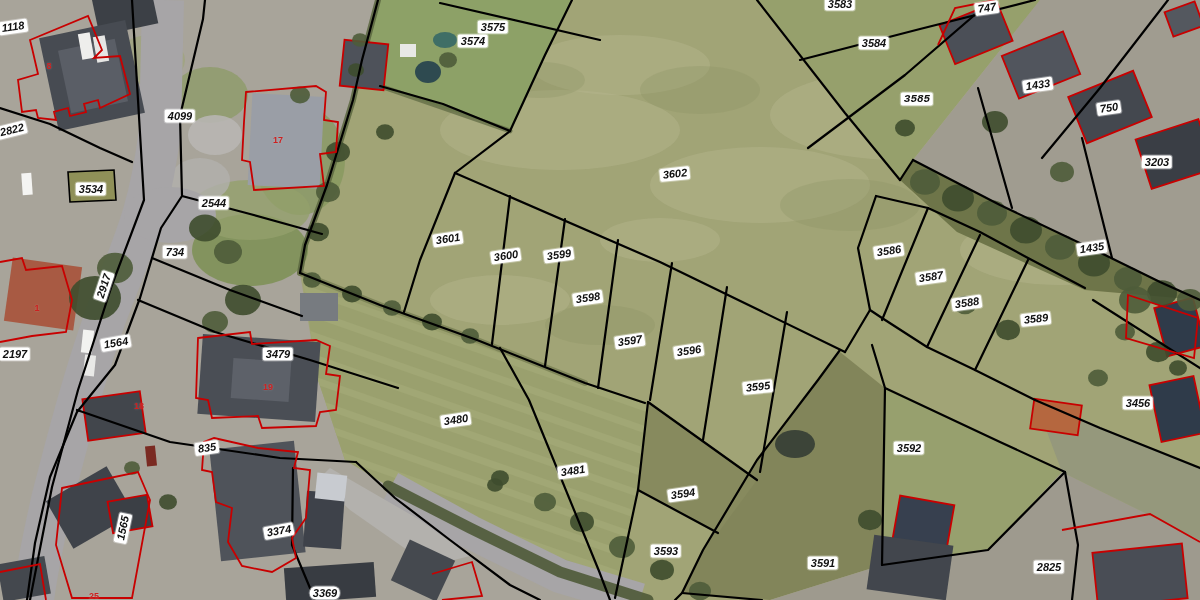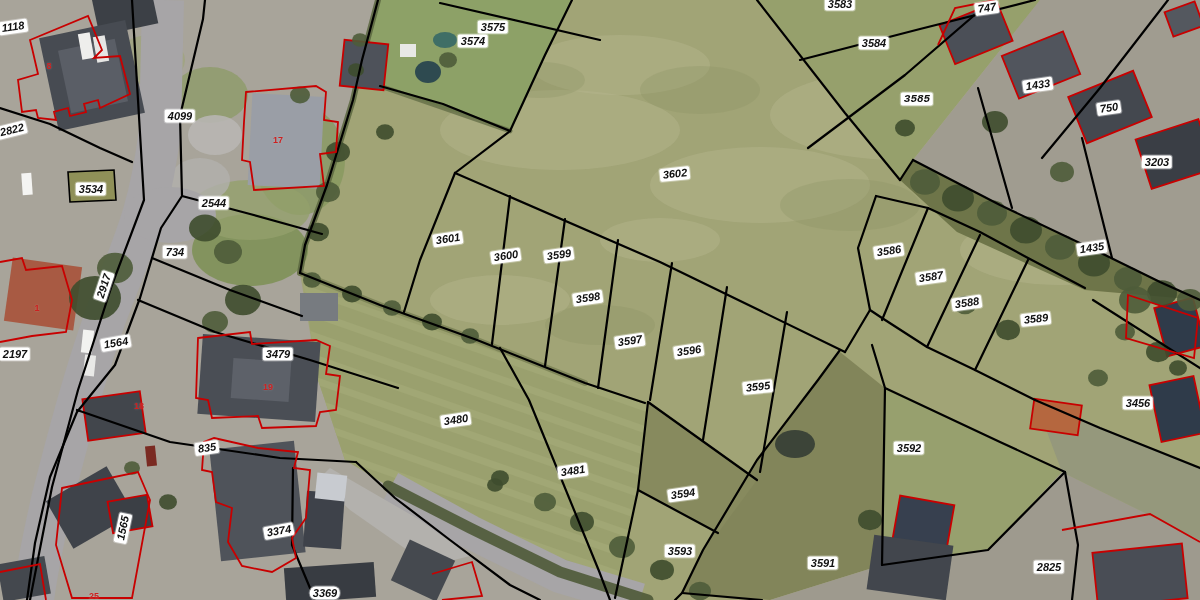--- a/index.html
+++ b/index.html
@@ -245,21 +245,21 @@
       <div class="parcel-label" style="left: 448px; top: 239px; transform: translate(-50%, -50%) rotate(-8deg);">3601</div>
       <div class="parcel-label" style="left: 506px; top: 256px; transform: translate(-50%, -50%) rotate(-8deg);">3600</div>
       <div class="parcel-label" style="left: 559px; top: 255px; transform: translate(-50%, -50%) rotate(-8deg);">3599</div>
       <div class="parcel-label" style="left: 588px; top: 298px; transform: translate(-50%, -50%) rotate(-8deg);">3598</div>
       <div class="parcel-label" style="left: 630px; top: 341px; transform: translate(-50%, -50%) rotate(-8deg);">3597</div>
       <div class="parcel-label" style="left: 689px; top: 351px; transform: translate(-50%, -50%) rotate(-8deg);">3596</div>
       <div class="parcel-label" style="left: 758px; top: 387px; transform: translate(-50%, -50%) rotate(-6deg);">3595</div>
       <div class="parcel-label" style="left: 456px; top: 420px; transform: translate(-50%, -50%) rotate(-8deg);">3480</div>
       <div class="parcel-label" style="left: 573px; top: 471px; transform: translate(-50%, -50%) rotate(-8deg);">3481</div>
       <div class="parcel-label" style="left: 683px; top: 494px; transform: translate(-50%, -50%) rotate(-8deg);">3594</div>
-      <div class="parcel-label" style="left: 680px; top: 551px; transform: translate(-50%, -50%) rotate(0deg); font-style: italic;">3593</div>
+      <div class="parcel-label" style="left: 666px; top: 551px; transform: translate(-50%, -50%) rotate(0deg); font-style: italic;">3593</div>
       <div class="parcel-label" style="left: 898px; top: 448px; transform: translate(-50%, -50%) rotate(0deg); margin-left: 11px;">3592</div>
       <div class="parcel-label" style="left: 823px; top: 563px; transform: translate(-50%, -50%) rotate(0deg);">3591</div>
       <div class="parcel-label" style="left: 1049px; top: 567px; transform: translate(-50%, -50%) rotate(0deg);">2825</div>
       <div class="parcel-label" style="left: 1138px; top: 403px; transform: translate(-50%, -50%) rotate(0deg);">3456</div>
       <div class="parcel-label" style="left: 840px; top: 4px; transform: translate(-50%, -50%) rotate(0deg);">3583</div>
       <div class="parcel-label" style="left: 987px; top: 8px; transform: translate(-50%, -50%) rotate(-8deg);">747</div>
       <div class="parcel-label" style="left: 874px; top: 43px; transform: translate(-50%, -50%) rotate(0deg);">3584</div>
       <div class="parcel-label" style="left: 1038px; top: 85px; transform: translate(-50%, -50%) rotate(-8deg);">1433</div>
       <div class="parcel-label" style="left: 917px; top: 99px; transform: translate(-50%, -50%) rotate(0deg); font-family: Liberation Mono, monospace;">3585</div>
       <div class="parcel-label" style="left: 1109px; top: 108px; transform: translate(-50%, -50%) rotate(-8deg);">750</div>

